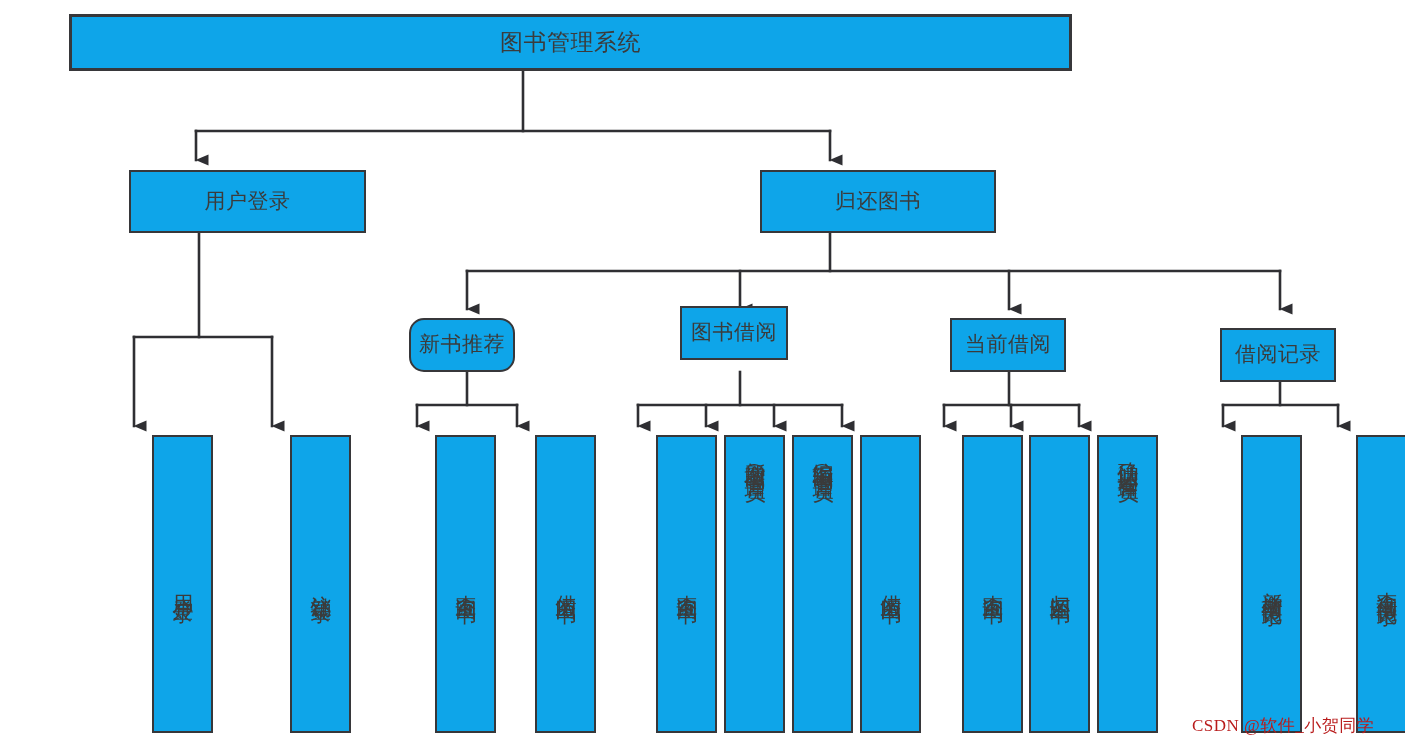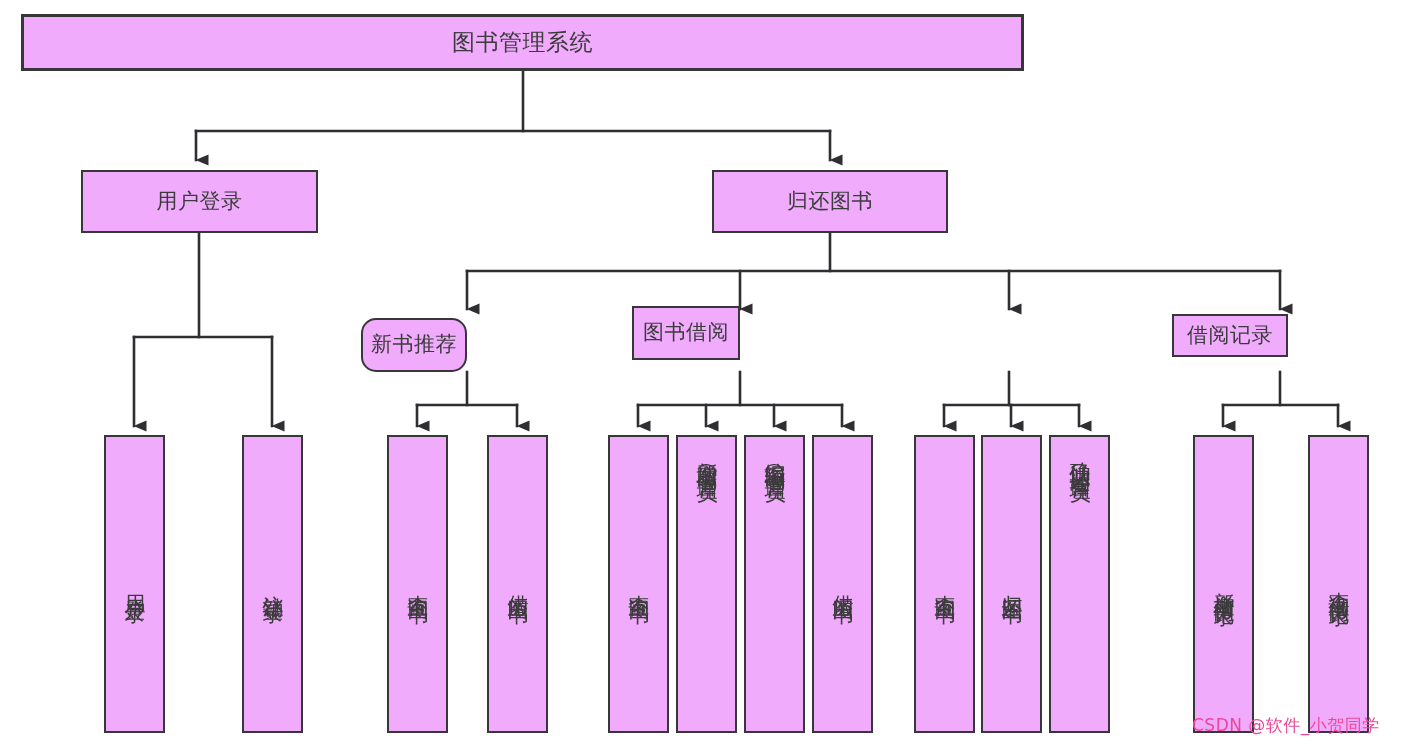--- a/index.html
+++ b/index.html
@@ -22,26 +22,27 @@
     position: absolute;
     left: 0;
     top: 0;
     width: 1405px;
     height: 747px;
     pointer-events: none;
   }
   .node {
     position: absolute;
     box-sizing: border-box;
-    background: #f0abfc;
+    background: #0ea5e9;
     border: 2.5px solid #37373a;
     display: flex;
     align-items: center;
     justify-content: center;
     color: #2b2b2b;
+    margin-left: 48px;
   }
   .node.root {
     border-width: 3px;
   }
   .node-label {
     font-size: 22px;
     line-height: 1.1;
     letter-spacing: 0.5px;
     white-space: nowrap;
     color: #3b3b3b;
@@ -69,23 +70,24 @@
   
   .node.leaf.center-text {
     align-items: center;
     padding-top: 0;
   }
   .watermark {
     position: absolute;
     left: 1192px;
     top: 714px;
     font-size: 17px;
-    color: #ec4899;
+    color: #b91c1c;
     white-space: nowrap;
     letter-spacing: 0.5px;
+    font-family: Liberation Serif, serif;
   }
 </style>
 </head>
 <body>
 
 <div id="canvas">
 
   <svg id="edges" viewBox="0 0 1405 747" xmlns="http://www.w3.org/2000/svg">
     <defs>
       <marker id="arrow" viewBox="0 0 12 14" refX="6" refY="13" markerWidth="12" markerHeight="14" orient="auto-start-reverse" markerUnits="userSpaceOnUse">
@@ -149,22 +151,25 @@
   </div>
 
   <div class="node branch" style="left:361px; top:318px; width:106px; height:54px;border-radius:15px;">
     <span class="node-label">新书推荐</span>
   </div>
 
   <div class="node branch" style="left:632px; top:306px; width:108px; height:54px;">
     <span class="node-label">图书借阅</span>
   </div>
 
-
-  <div class="node branch" style="left:1172px; top:314px; width:116px; height:43px;">
+  <div class="node branch" style="left:902px; top:318px; width:116px; height:54px;">
+    <span class="node-label">当前借阅</span>
+  </div>
+
+  <div class="node branch" style="left:1172px; top:328px; width:116px; height:54px;">
     <span class="node-label">借阅记录</span>
   </div>
 
   <div class="node leaf center-text" style="left:104px; top:435px; width:61px; height:298px;">
     <span class="node-label">用户登录</span>
   </div>
   <div class="node leaf center-text" style="left:242px; top:435px; width:61px; height:298px;">
     <span class="node-label">注销登录</span>
   </div>
 

